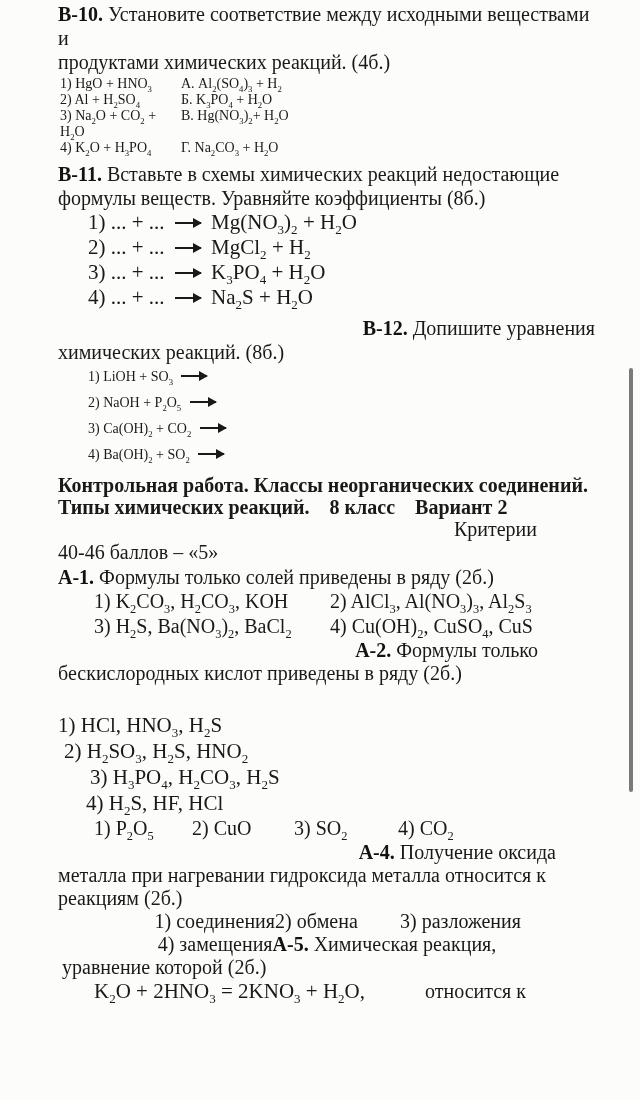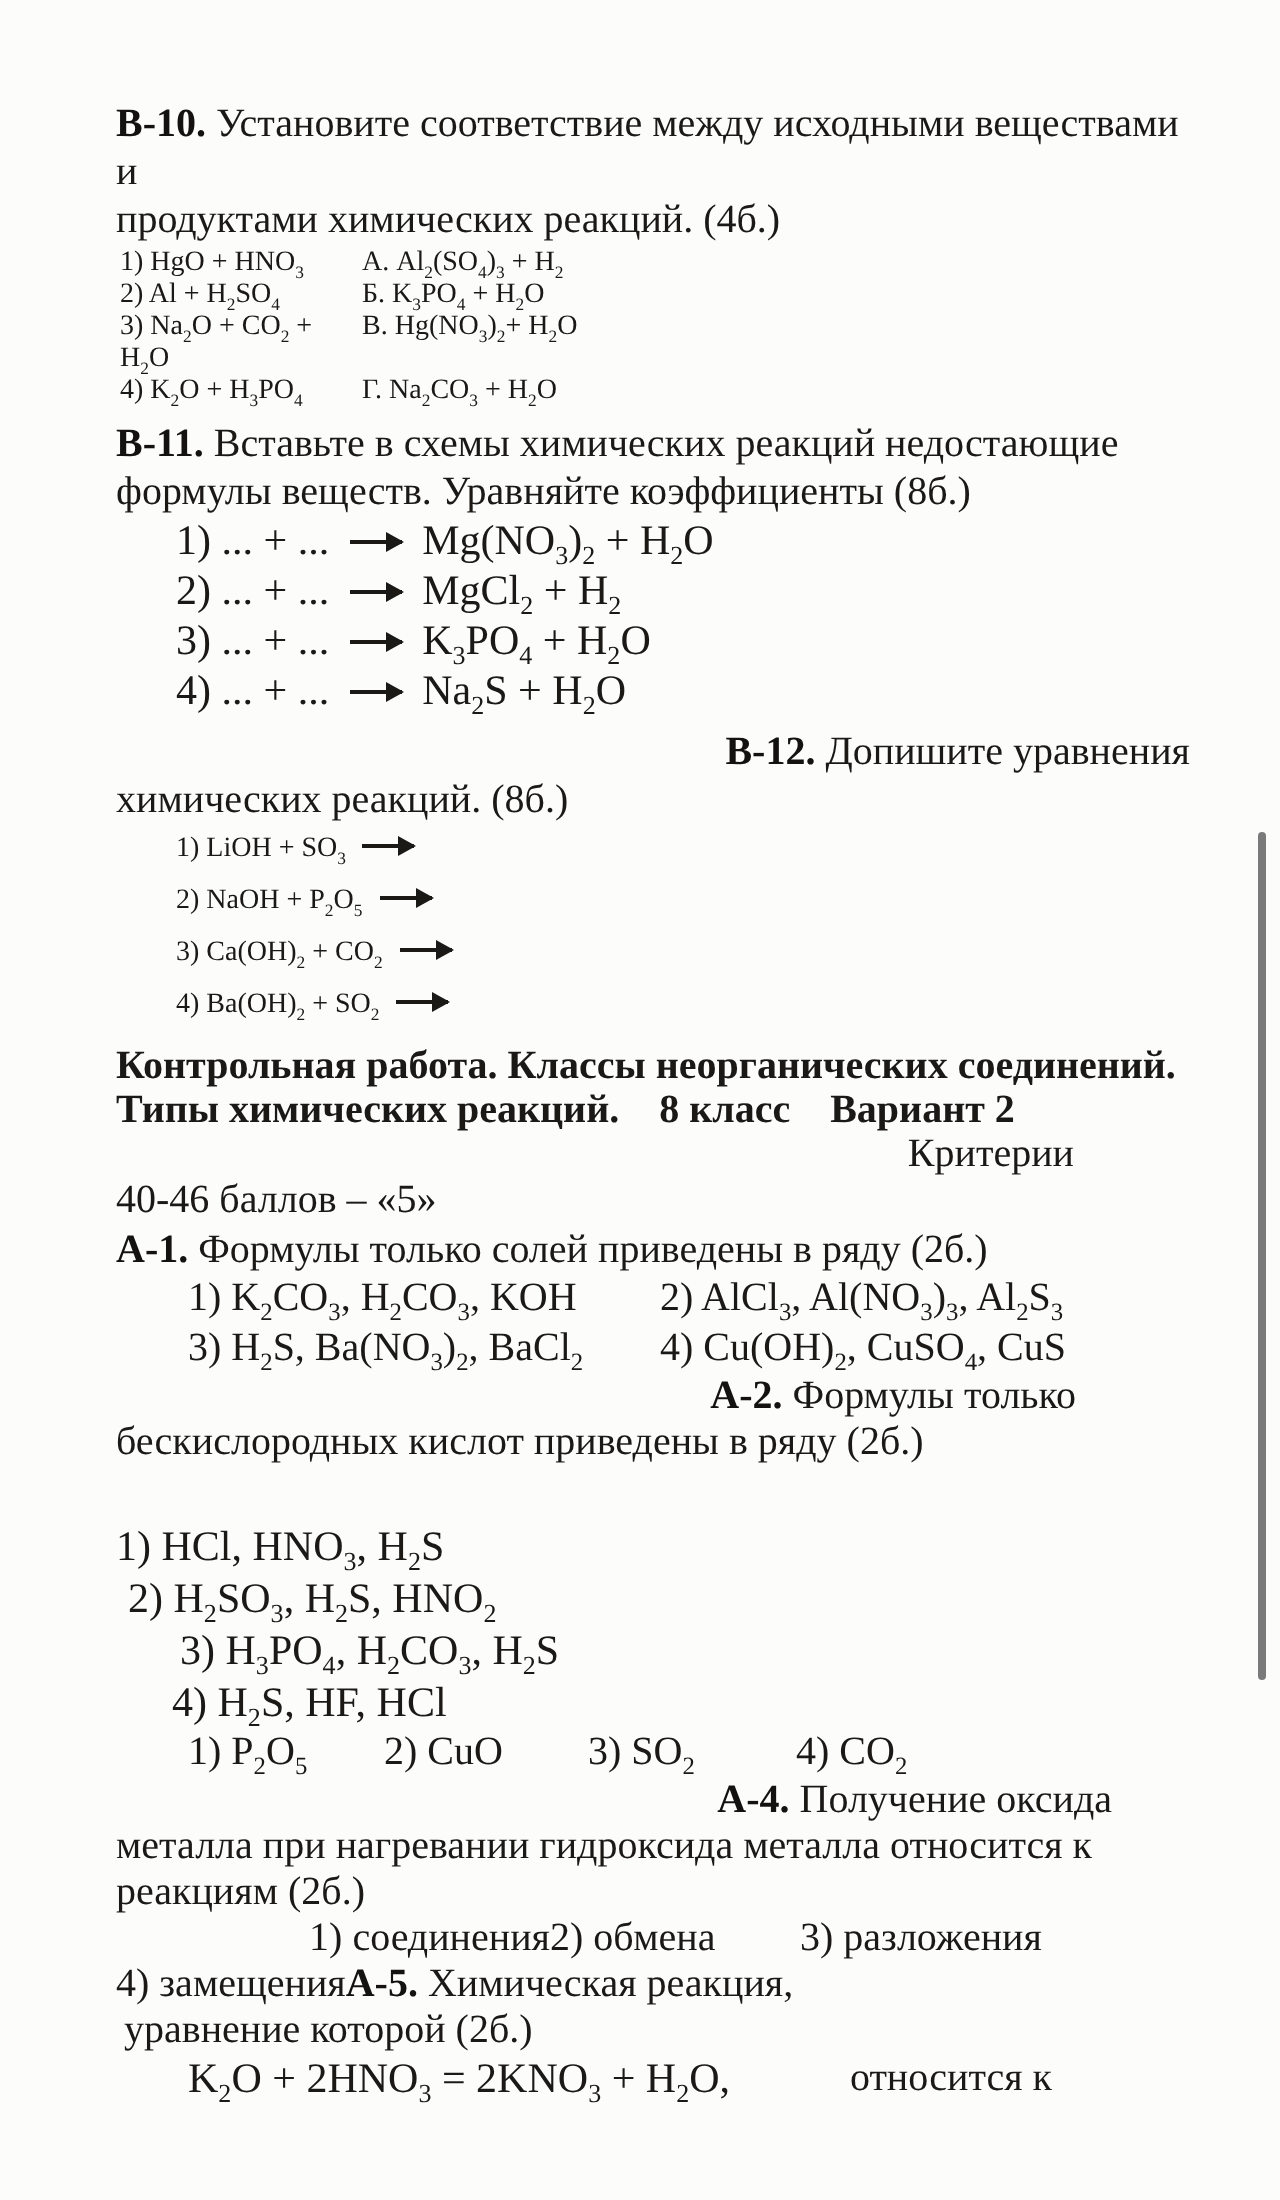--- a/index.html
+++ b/index.html
@@ -1,21 +1,21 @@
 <!DOCTYPE html>
 <html><head>
 <meta charset="utf-8">
 <style>
   html,body{margin:0;padding:0;}
   body{
     width:640px;height:1100px;background:#fcfcfb;overflow:hidden;
     font-family:"Liberation Serif","DejaVu Serif",serif;color:#1b1916;
   }
   .page{position:relative;width:640px;height:800px;box-sizing:border-box;
-        padding:2px 42px 0 58px;font-size:20px;line-height:24px;margin-top:48px;}
+        padding:2px 42px 0 58px;font-size:20px;line-height:24px;}
   p{margin:0;}
   b{font-weight:bold;color:#141210;}
   sub{font-size:62%;line-height:0;}
   .pre{white-space:pre-wrap;}
   
   .arr{display:inline-block;width:26px;height:2px;background:#1b1916;
        position:relative;vertical-align:middle;margin:0 5px 3px 5px;}
   .arr::after{content:"";position:absolute;right:-1px;top:-4px;
        border-left:9px solid #1b1916;border-top:5px solid transparent;
        border-bottom:5px solid transparent;}
@@ -44,21 +44,21 @@
   .p-a3{margin-top:6px;line-height:23px;}
   .a3-opts{display:flex;margin-left:36px;line-height:25px;}
   .a3-opts span:nth-child(1){width:98px;flex:none;}
   .a3-opts span:nth-child(2){width:102px;flex:none;font-family:Liberation Serif, serif;}
   .a3-opts span:nth-child(3){width:104px;flex:none;}
   .p-a4-intro{text-align:right;margin-right:42px;line-height:23px;}
   .p-a4-cont{line-height:23px;}
   .a4-opts{display:flex;margin-left:36px;line-height:23px;}
   .a4-opts span:nth-child(1){width:181px;flex:none;text-align:right;}
   .a4-opts span:nth-child(2){width:125px;flex:none;}
-  .row-a4a5{display:flex;justify-content:flex-start;line-height:23px;}
+  .row-a4a5{display:flex;justify-content:center;line-height:23px;}
   .row-a4a5 .right{margin-right:2px;}
   .p-a5-line2{line-height:23px;margin-left:4px;}
   .a5-eq{display:flex;margin-left:36px;line-height:25px;font-size:21px;}
   .a5-eq .tail{margin-left:auto;margin-right:72px;font-size:20px;}
   
   .scroll-thumb{position:absolute;right:7px;top:368px;width:4px;height:424px;
     background:#7a7a7a;border-radius:3px;}
 </style>
 </head>
 <body>

